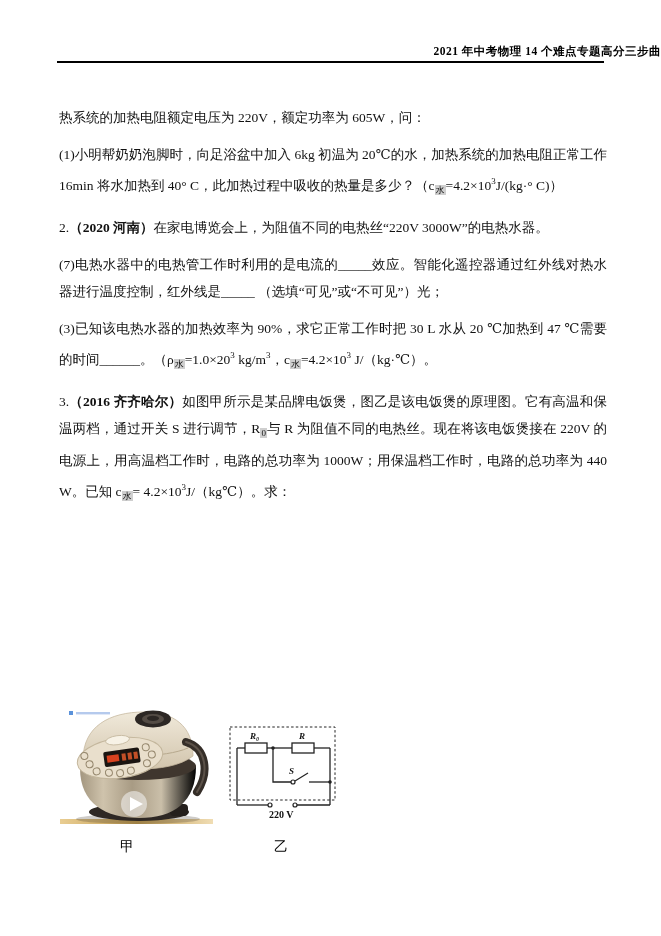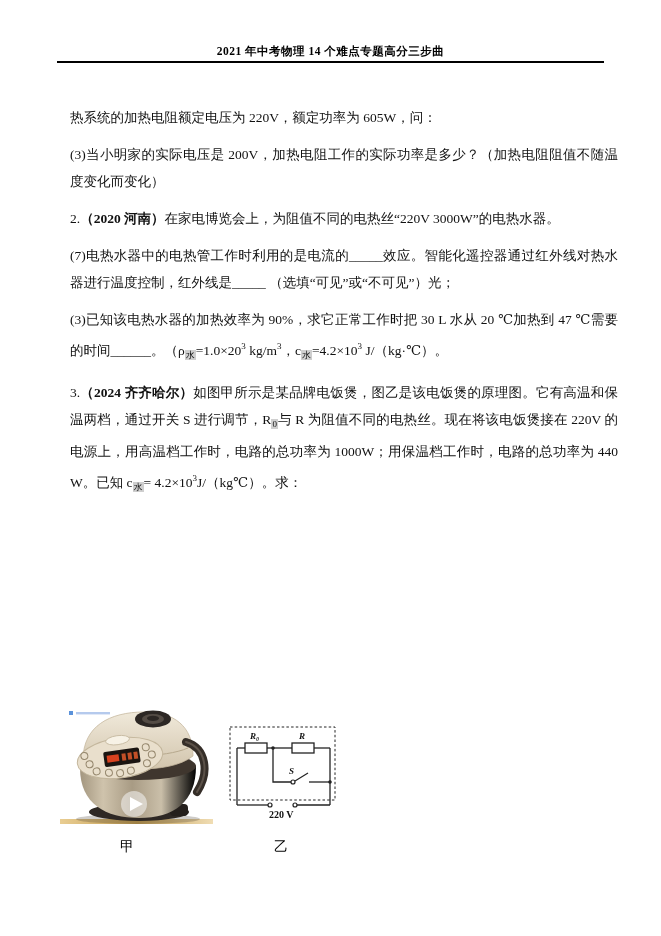--- a/index.html
+++ b/index.html
@@ -2,28 +2,28 @@
 <html><head>
 <meta charset="utf-8">
 <style>
   html,body{margin:0;padding:0;}
   body{
     width:661px;height:936px;background:#ffffff;position:relative;
     font-family:"Liberation Serif","DejaVu Serif",serif;color:#111;
     overflow:hidden;
   }
   .header-title{
-    position:absolute;top:44px;left:0;right:0;text-align:center;
+    position:absolute;top:44px;left:0;right:0;text-align:right;
     font-size:11.5px;font-weight:bold;letter-spacing:.5px;color:#000;
   }
   .header-rule{
     position:absolute;top:61px;left:57px;width:547px;height:0;
     border-top:2px solid #000;
   }
-  .doc{position:absolute;left:70px;top:104px;width:548px;}
+  .doc{position:absolute;left:59px;top:104px;width:548px;}
   .doc p{
     margin:0 0 10px 0;font-size:13.5px;line-height:27px;
     text-align:justify;text-justify:inter-ideograph;word-break:break-all;
   }
   .seg-bold{font-weight:bold;}
   .seg-sub{font-size:9px;vertical-align:-3px;background:#cfcfcf;padding:0 1px;}
   .seg-sup{font-size:9px;vertical-align:6px;}
   .figures{position:absolute;left:57px;top:704px;width:548px;height:175px;text-decoration:underline;}
   .fig-photo{position:absolute;left:3px;top:2px;}
   .fig-circuit{position:absolute;left:170px;top:19px;}
@@ -34,25 +34,25 @@
 </head>
 <body>
 
 <div>
 
   <div class="header-title">2021 年中考物理 14 个难点专题高分三步曲</div>
   <div class="header-rule"></div>
 
   <div class="doc">
     <p><span>热系统的加热电阻额定电压为 220V，额定功率为 605W，问：</span></p>
-    <p><span>(3)当小明家的实际电压是 200V，加热电阻工作的实际功率是多少？（加热电阻阻值不随温度变化而变化）</span></p>
+    <p><span>(1)小明帮奶奶泡脚时，向足浴盆中加入 6kg 初温为 20℃的水，加热系统的加热电阻正常工作 16min 将水加热到 40° C，此加热过程中吸收的热量是多少？（c</span><span class="seg-sub">水</span><span>=4.2×10</span><span class="seg-sup">3</span><span>J/(kg·° C)）</span></p>
     <p><span>2.</span><span class="seg-bold">（2020 河南）</span><span>在家电博览会上，为阻值不同的电热丝“220V 3000W”的电热水器。</span></p>
     <p><span>(7)电热水器中的电热管工作时利用的是电流的</span><span>_____</span><span>效应。智能化遥控器通过红外线对热水器进行温度控制，红外线是</span><span>_____</span><span> （选填“可见”或“不可见”）光；</span></p>
     <p><span>(3)已知该电热水器的加热效率为 90%，求它正常工作时把 30 L 水从 20 ℃加热到 47 ℃需要的时间</span><span>______</span><span>。（ρ</span><span class="seg-sub">水</span><span>=1.0×20</span><span class="seg-sup">3</span><span> kg/m</span><span class="seg-sup">3</span><span>，c</span><span class="seg-sub">水</span><span>=4.2×10</span><span class="seg-sup">3</span><span> J/（kg·℃）。</span></p>
-    <p><span>3.</span><span class="seg-bold">（2024 齐齐哈尔）</span><span>如图甲所示是某品牌电饭煲，图乙是该电饭煲的原理图。它有高温和保温两档，通过开关 S 进行调节，R</span><span class="seg-sub">0</span><span>与 R 为阻值不同的电热丝。现在将该电饭煲接在 220V 的电源上，用高温档工作时，电路的总功率为 1000W；用保温档工作时，电路的总功率为 440W。已知 c</span><span class="seg-sub">水</span><span>= 4.2×10</span><span class="seg-sup">3</span><span>J/（kg℃）。求：</span></p>
+    <p><span>3.</span><span class="seg-bold">（2016 齐齐哈尔）</span><span>如图甲所示是某品牌电饭煲，图乙是该电饭煲的原理图。它有高温和保温两档，通过开关 S 进行调节，R</span><span class="seg-sub">0</span><span>与 R 为阻值不同的电热丝。现在将该电饭煲接在 220V 的电源上，用高温档工作时，电路的总功率为 1000W；用保温档工作时，电路的总功率为 440W。已知 c</span><span class="seg-sub">水</span><span>= 4.2×10</span><span class="seg-sup">3</span><span>J/（kg℃）。求：</span></p>
   </div>
 
   <div class="figures">
 
     <svg class="fig-photo" width="153" height="132" viewBox="0 0 153 132">
       <defs>
         <linearGradient id="steel" x1="0" y1="0" x2="1" y2="0">
           <stop offset="0" stop-color="#a3967f"></stop>
           <stop offset="0.2" stop-color="#cfc3ac"></stop>
           <stop offset="0.45" stop-color="#a89b84"></stop>

